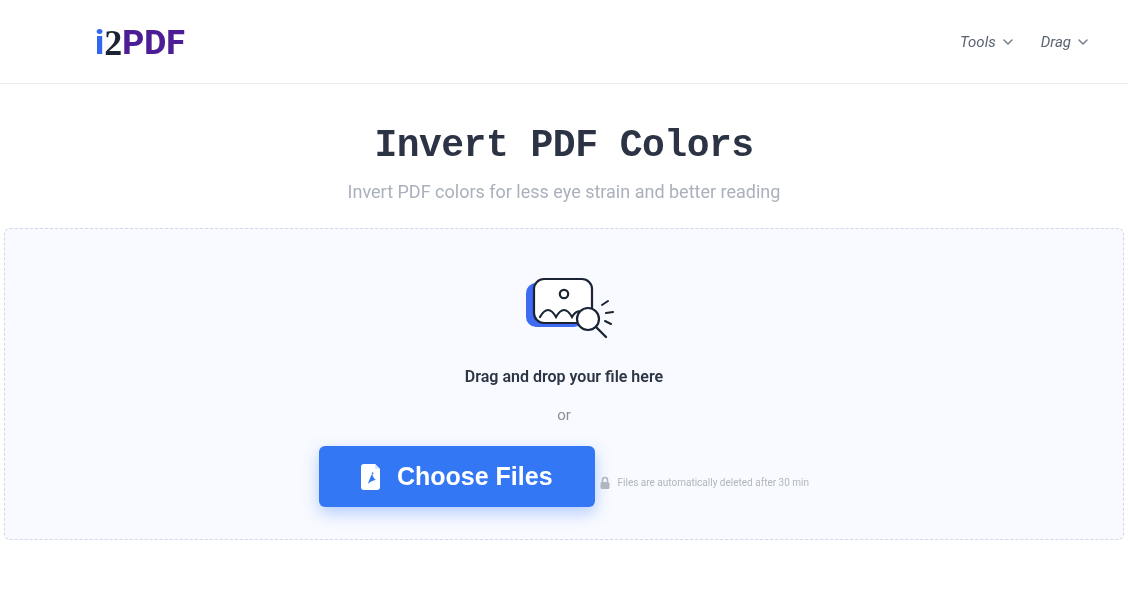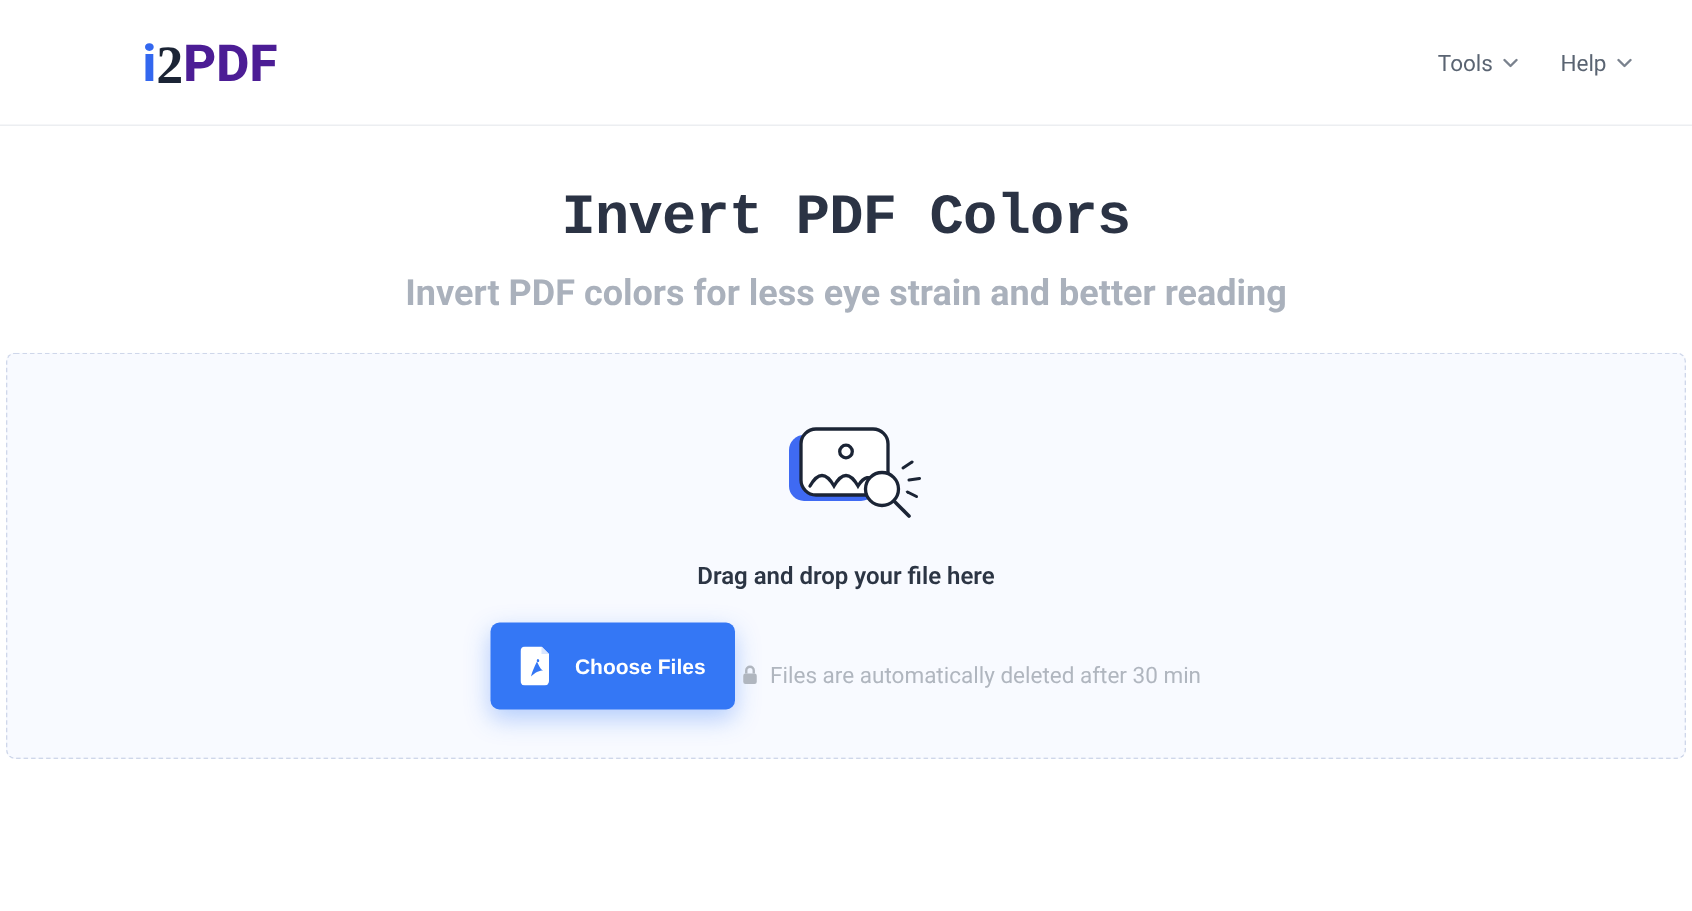--- a/index.html
+++ b/index.html
@@ -35,39 +35,40 @@
     gap: 28px;
     align-items: center;
   }
   .nav-item {
     display: flex;
     align-items: center;
     gap: 7px;
     color: #5a6472;
     font-size: 15px;
     cursor: pointer;
+    font-style: italic;
   }
   .nav-item svg { width: 10px; height: 10px; }
   .hero {
     text-align: center;
     padding-top: 40px;
     padding-bottom: 26px;
   }
   .title {
     font-size: 38px;
     font-weight: 700;
     color: #2b3344;
     letter-spacing: -0.5px;
     font-family: Liberation Mono, monospace;
   }
   .subtitle {
     margin-top: 14px;
-    font-size: 24px;
+    font-size: 18px;
     color: #aab1bc;
-    font-weight: 700;
+    font-weight: 400;
   }
   .drop-area {
     margin: 0 4px;
     border: 1.5px dashed #cfd7ea;
     border-radius: 6px;
     background: #f8faff;
     padding: 48px 10px 32px;
     text-align: center;
   }
   .drop-illustration {
@@ -86,55 +87,55 @@
   }
   .choose-btn {
     margin-top: 22px;
     display: inline-flex;
     align-items: center;
     gap: 14px;
     background: #3477f5;
     color: #ffffff;
     border: none;
     border-radius: 6px;
-    padding: 16px 20px;
-    font-size: 14px;
+    padding: 16px 42px;
+    font-size: 25px;
     font-weight: 600;
     cursor: pointer;
     box-shadow: 0 6px 16px rgba(52,119,245,0.35);
   }
   .choose-btn svg { width: 22px; height: 26px; }
   .delete-note {
     margin-top: 20px;
     display: inline-flex;
     align-items: center;
     gap: 7px;
     color: #b0b6bf;
-    font-size: 15px;
+    font-size: 10px;
   }
   .delete-note svg { width: 12px; height: 14px; }
 </style>
 </head>
 <body>
 
 <header class="header">
   <div class="logo">
     <span class="i">i</span>
       <span class="two">2</span>
       <span class="pdf">PDF</span>
   </div>
   <nav class="nav">
     <div class="nav-item">
       <span>Tools</span>
       <svg viewBox="0 0 10 10">
           <path d="M1 3 L5 7 L9 3" fill="none" stroke="#7a828e" stroke-width="1.6" stroke-linecap="round" stroke-linejoin="round"></path>
         </svg>
     </div>
     <div class="nav-item">
-      <span>Help</span>
+      <span>Drag</span>
       <svg viewBox="0 0 10 10">
           <path d="M1 3 L5 7 L9 3" fill="none" stroke="#7a828e" stroke-width="1.6" stroke-linecap="round" stroke-linejoin="round"></path>
         </svg>
     </div>
   </nav>
 </header>
 
 <section class="hero">
   <h1 class="title">Invert PDF Colors</h1>
   <p class="subtitle">Invert PDF colors for less eye strain and better reading</p>
@@ -149,20 +150,21 @@
       <path d="M26 40 q8 -14 16 0 q8 -14 16 0 q6 -10 12 -2" fill="none" stroke="#1b2435" stroke-width="2.2" stroke-linecap="round"></path>
       <circle cx="74" cy="42" r="11" fill="#ffffff" stroke="#1b2435" stroke-width="2.2"></circle>
       <line x1="82" y1="50" x2="92" y2="60" stroke="#1b2435" stroke-width="2.4" stroke-linecap="round"></line>
       <line x1="88" y1="28" x2="94" y2="24" stroke="#1b2435" stroke-width="2" stroke-linecap="round"></line>
       <line x1="92" y1="36" x2="99" y2="35" stroke="#1b2435" stroke-width="2" stroke-linecap="round"></line>
       <line x1="91" y1="44" x2="97" y2="47" stroke="#1b2435" stroke-width="2" stroke-linecap="round"></line>
     </svg>
   </div>
 
   <p class="drop-text">Drag and drop your file here</p>
+  <p class="or">or</p>
 
   <button class="choose-btn">
     <svg viewBox="0 0 22 26">
       <path d="M3 0 h11 l5 5 v18 a3 3 0 0 1 -3 3 h-13 a3 3 0 0 1 -3 -3 v-20 a3 3 0 0 1 3 -3 z" fill="#ffffff"></path>
       <path d="M14 0 v5 h5 z" fill="#d9e6ff"></path>
       <path d="M7 20 c1 -4 3 -8 4 -10 c1 2 2 5 4 6 c-2 0 -5 1 -8 4 z M11 10 c-0.6 -1.4 0.8 -2.4 1.4 -1 c0.4 1 -0.6 2 -1.4 1 z" fill="#3477f5"></path>
     </svg>
     <span>Choose Files</span>
   </button>
 

